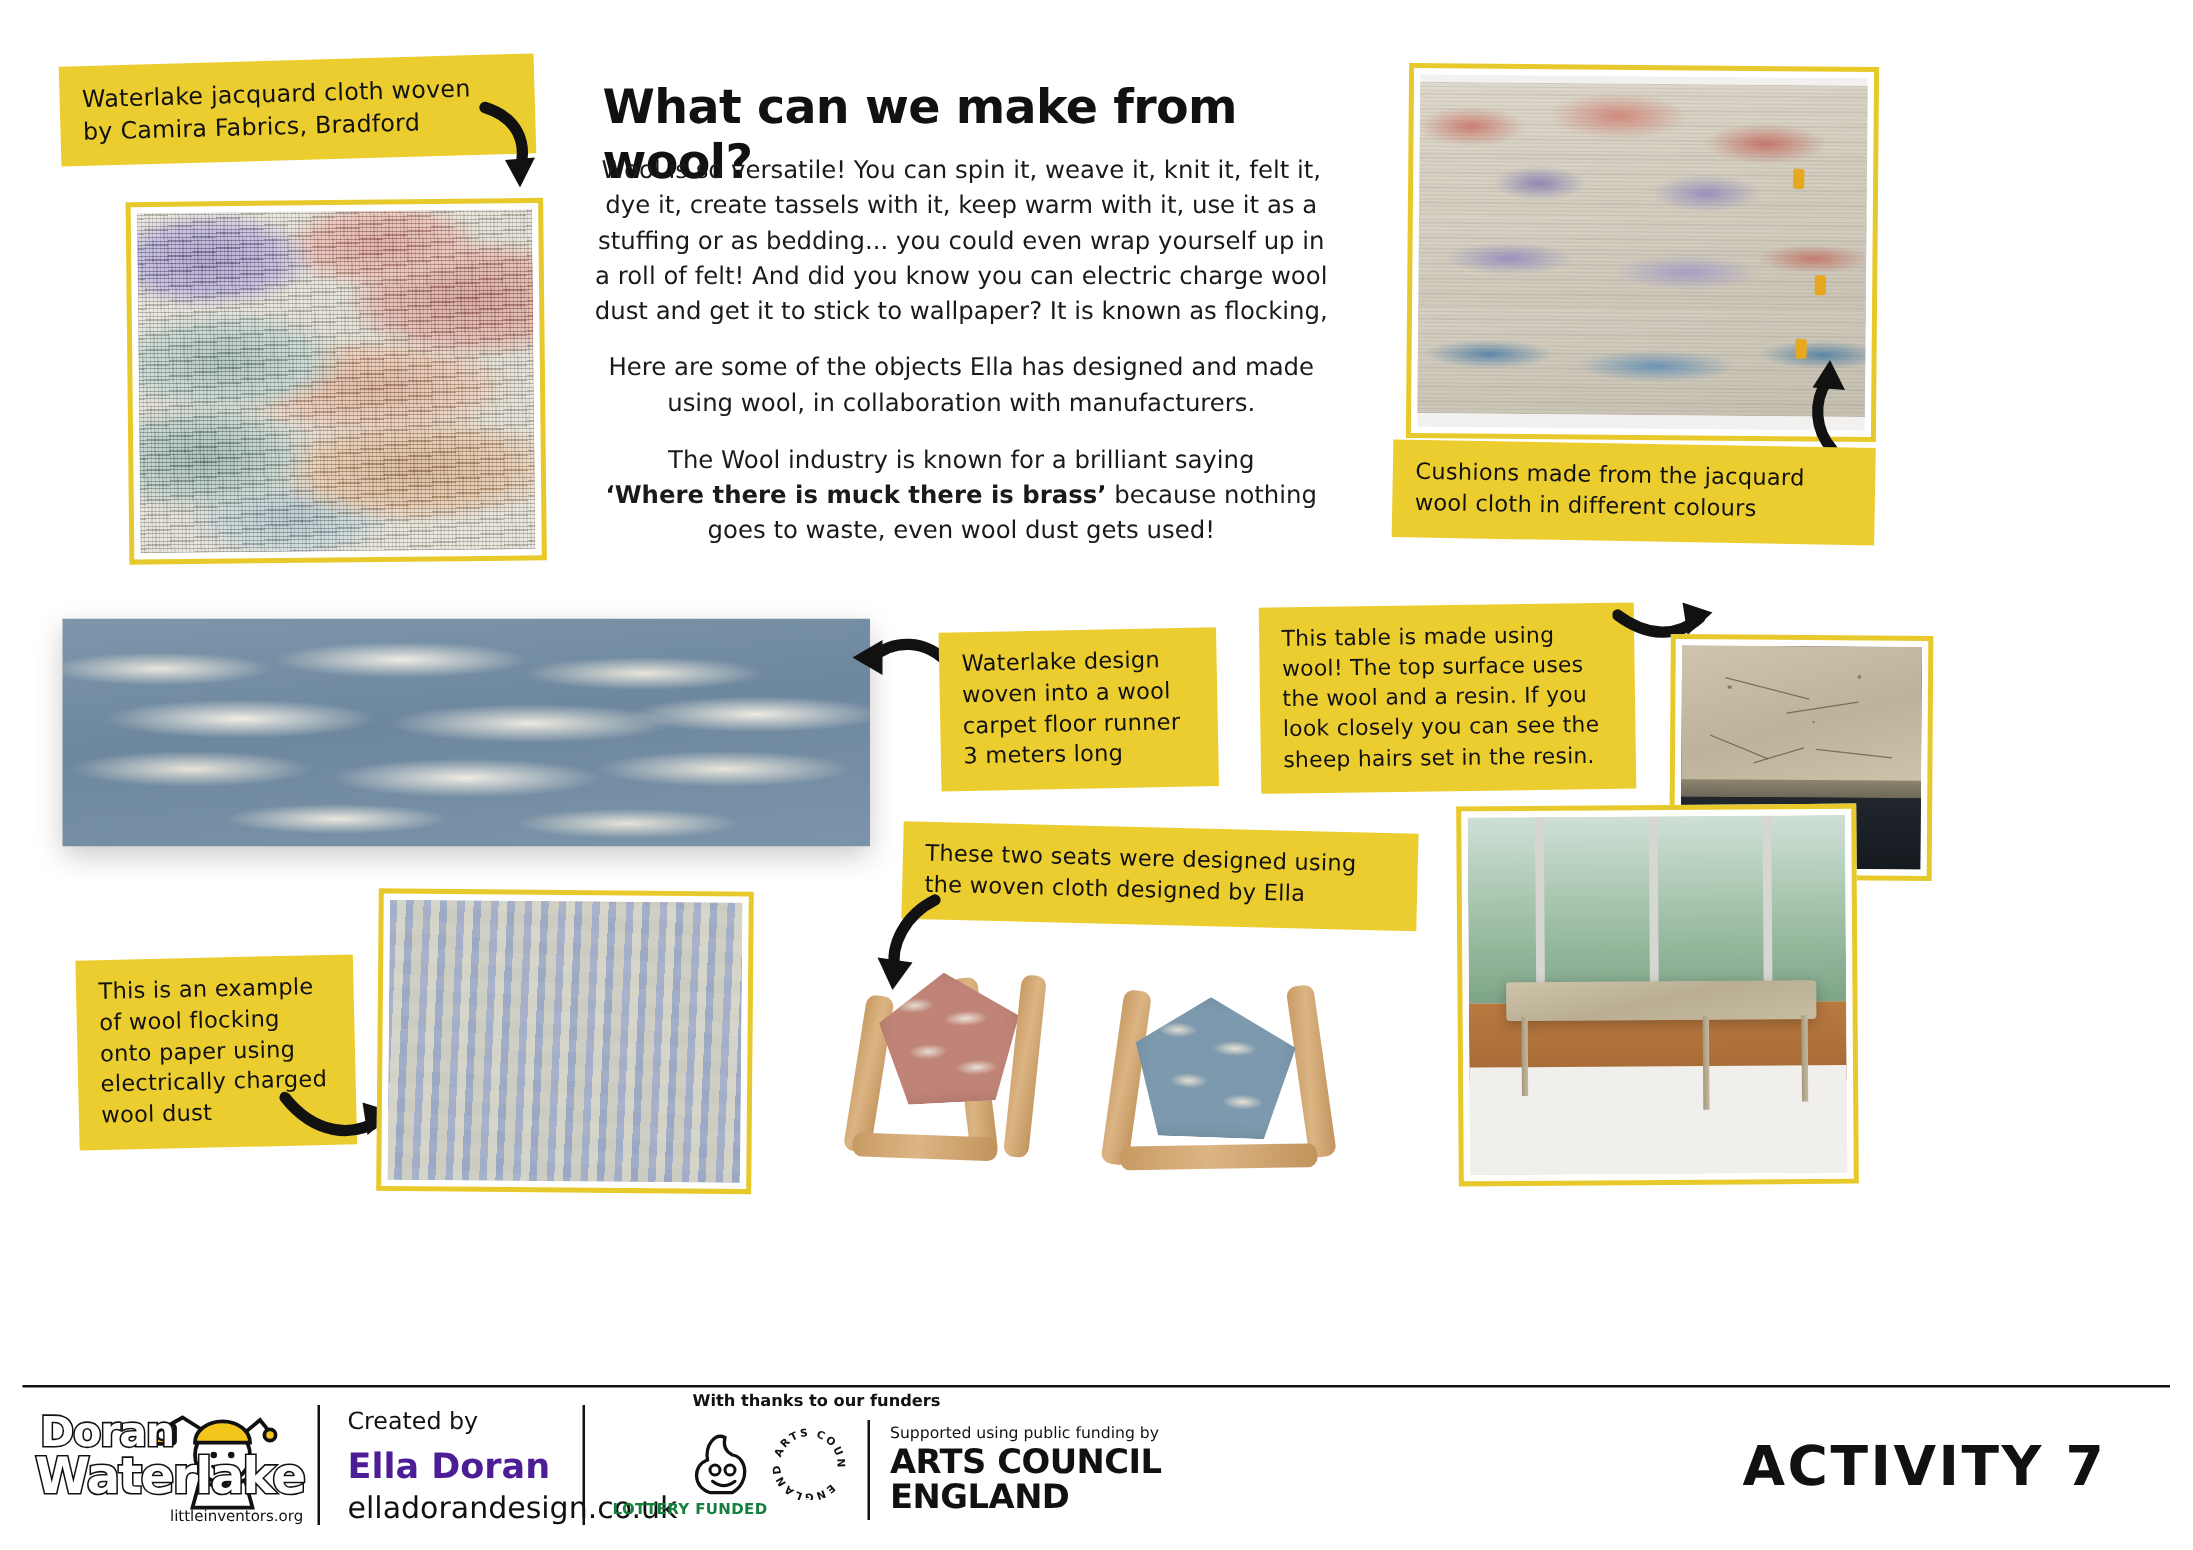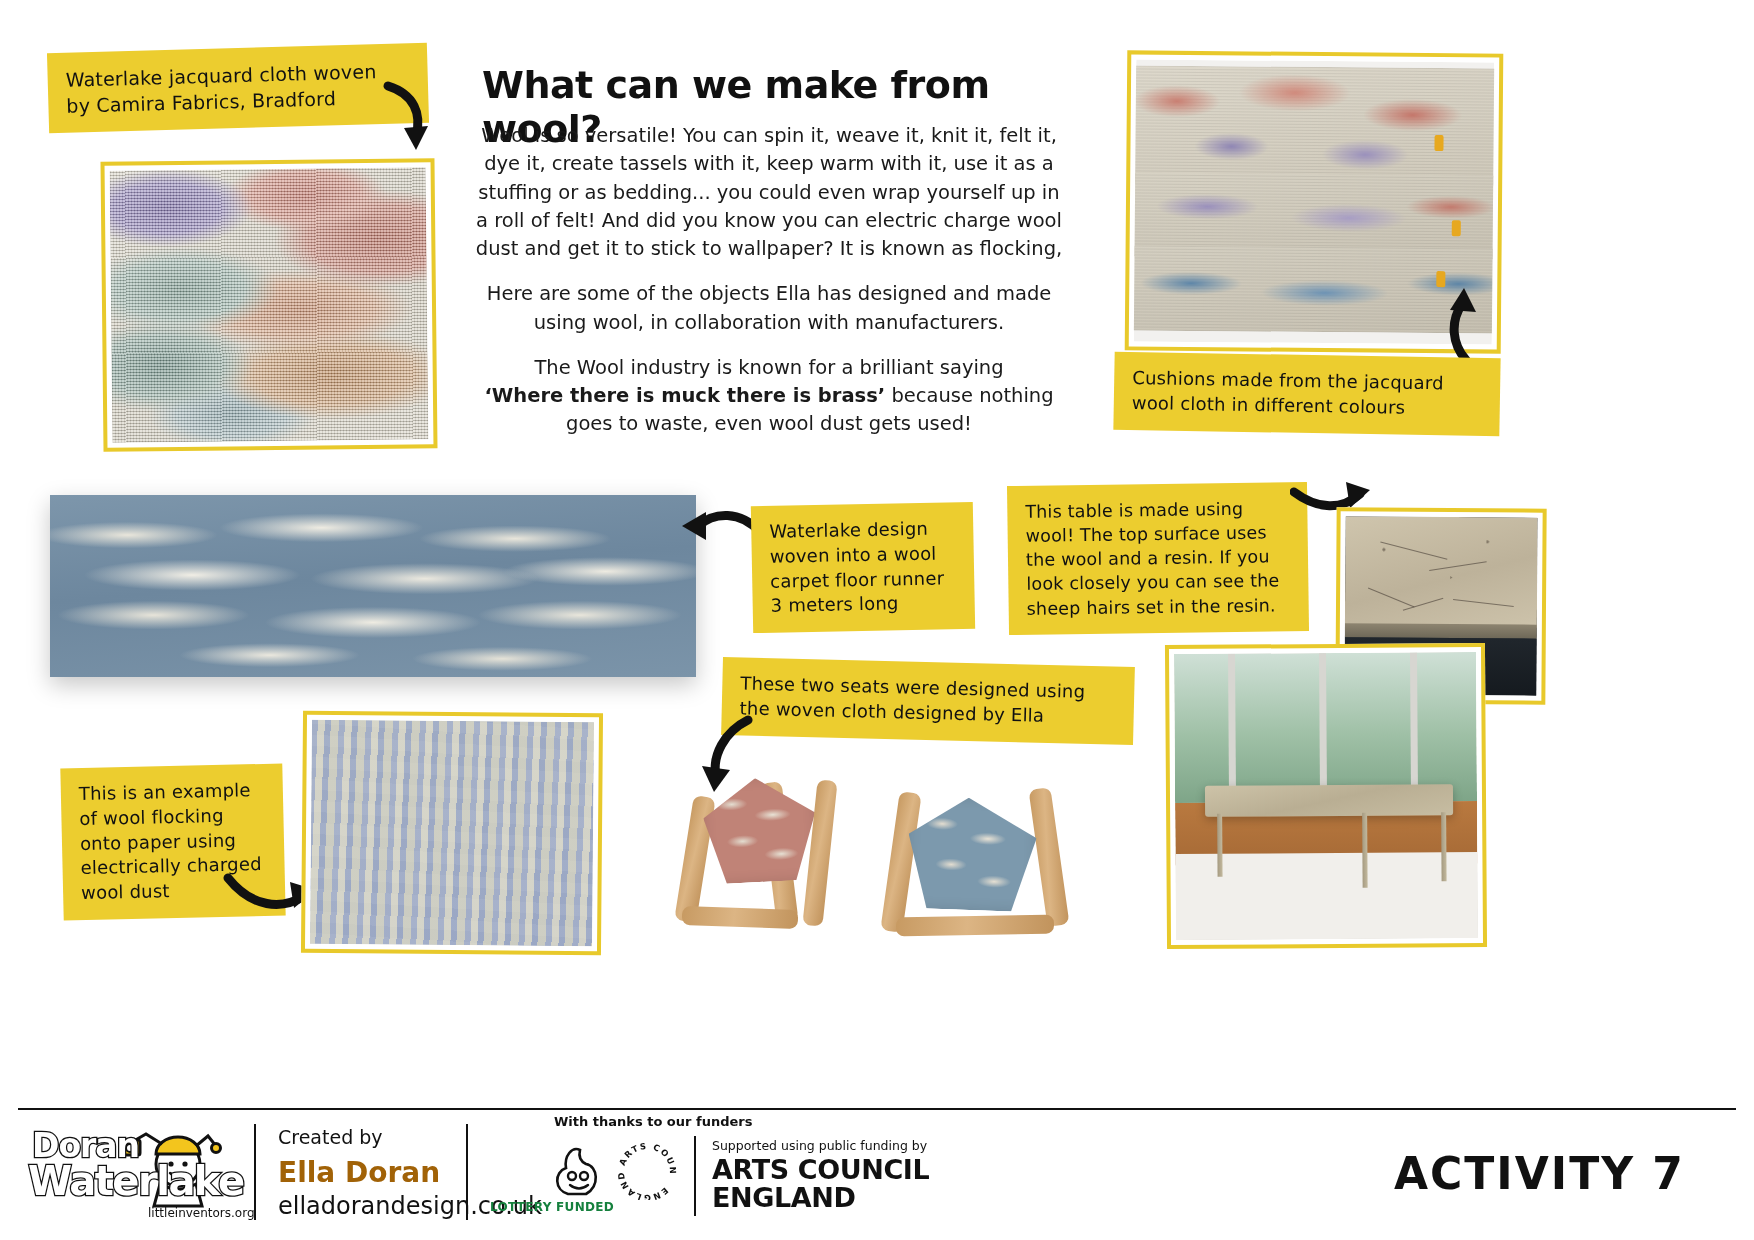--- a/index.html
+++ b/index.html
@@ -236,21 +236,21 @@
     position:absolute; width:2px; background:#111111;
   }
   .created-label {
     position:absolute;
     font-family:"DejaVu Sans", sans-serif;
     font-size:19px; color:#111111;
   }
   .created-name {
     position:absolute;
     font-family:"DejaVu Sans", sans-serif;
-    font-weight:bold; font-size:28px; color:#a16207;
+    font-weight:bold; font-size:28px; color:#4c1d95;
   }
   .created-url {
     position:absolute;
     font-family:"DejaVu Sans", sans-serif;
     font-size:24px; color:#111111;
   }
   .funders-label {
     position:absolute;
     font-family:"DejaVu Sans", sans-serif;
     font-weight:bold; font-size:13px; color:#111111;
@@ -458,21 +458,21 @@
       <path d="M134,24 L118,14 L104,22" stroke="#111" stroke-width="3" fill="none"></path>
       <rect x="92" y="20" width="20" height="15" rx="2" fill="#f3c51d" stroke="#111" stroke-width="3"></rect>
       <circle cx="102" cy="28" r="4" fill="#ffffff" stroke="#111" stroke-width="2"></circle>
       <path d="M168,26 L180,16 L188,26" stroke="#111" stroke-width="3" fill="none"></path>
       <circle cx="188" cy="28" r="4.5" fill="#f3c51d" stroke="#111" stroke-width="3"></circle>
 
       <path d="M132,64 q18,10 36,0 l6,22 h-48 z" fill="#ffffff" stroke="#111" stroke-width="3"></path>
     </svg>
     <div class="li-word1" style="left:4px; top:6px;">Doran</div>
     <div class="li-word2" style="left:0px; top:38px;">Waterlake</div>
-    <div class="li-url" style="left:120px; top:86px;">littleinventors.org</div>
+    <div class="li-url" style="left:108px; top:86px;">littleinventors.org</div>
   </div>
 
   <div class="divider-v" style="left:254px; top:1124px; height:96px;"></div>
 
   <div class="created-label" style="left:278px; top:1126px;">Created by</div>
   <div class="created-name" style="left:278px; top:1156px;">Ella Doran</div>
   <div class="created-url" style="left:278px; top:1192px;">elladorandesign.co.uk</div>
 
   <div class="divider-v" style="left:466px; top:1124px; height:96px;"></div>
 

